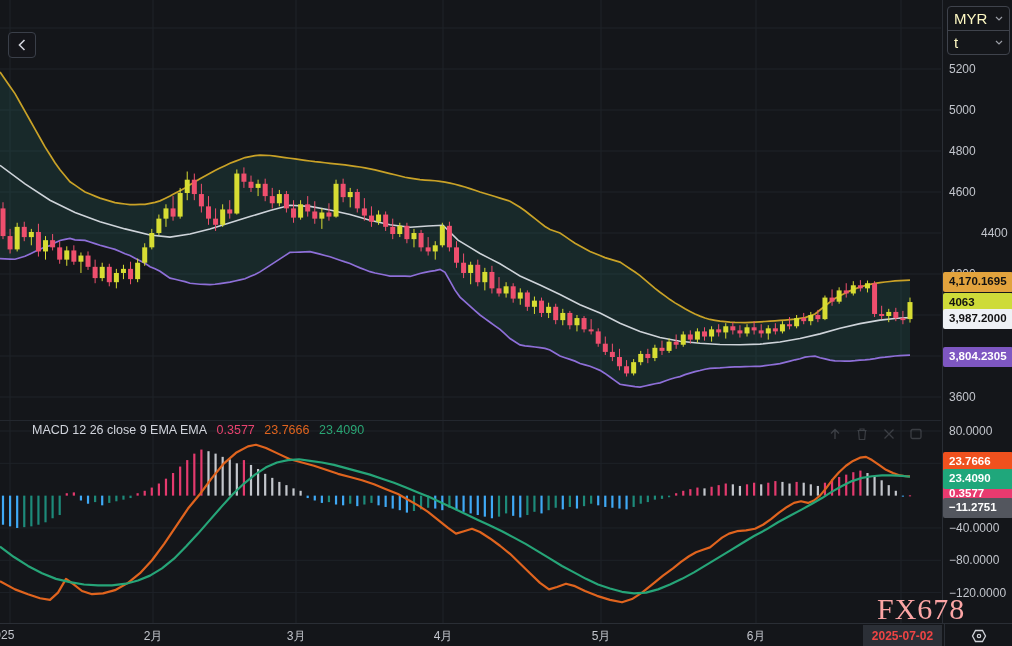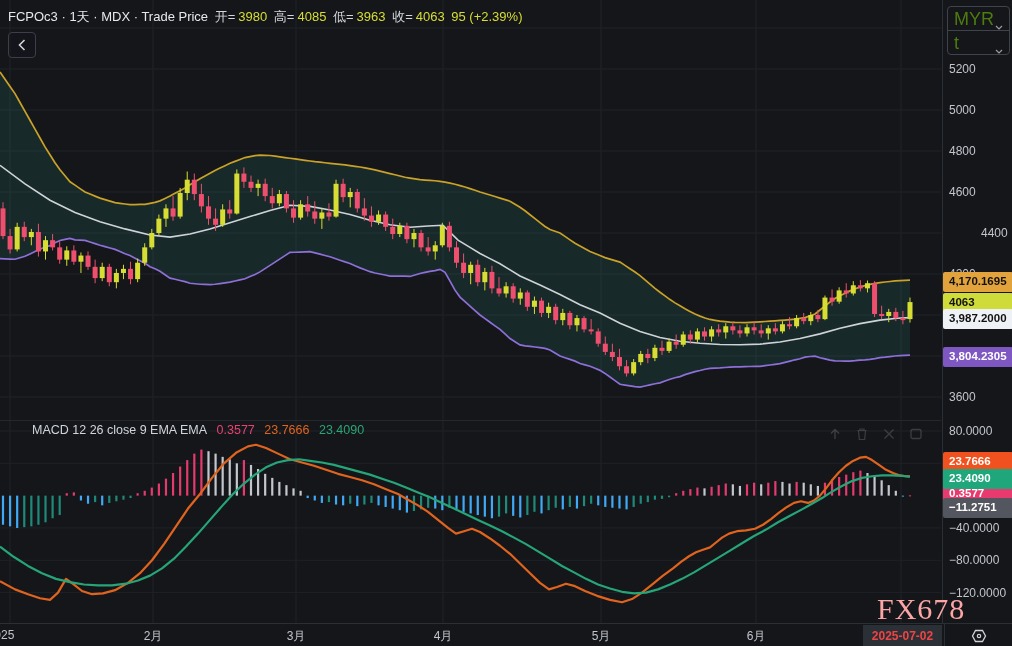--- a/index.html
+++ b/index.html
@@ -27,22 +27,22 @@
   .tick{position:absolute;left:6px;font-size:12px;color:#c2c5cc;z-index:1;}
   .tag{position:absolute;left:0;width:70px;box-sizing:border-box;padding:4px 0 4px 6px;
        font-size:11.5px;font-weight:700;line-height:1;border-radius:2px;z-index:3;}
   #time-axis{position:absolute;left:0;top:623px;width:1012px;height:23px;border-top:1px solid #2a2e35;z-index:4;background:#14161a;}
   .month{position:absolute;top:4px;transform:translateX(-50%);font-size:12px;color:#c2c5cc;}
   #date-tag{position:absolute;left:863px;top:1px;width:79px;height:21px;background:#2b2f36;color:#ef4444;
             font-size:12px;font-weight:700;display:flex;align-items:center;justify-content:center;}
   #axis-corner{position:absolute;left:944px;top:0;width:68px;height:23px;border-left:1px solid #2a2e35;
                display:flex;align-items:center;justify-content:center;cursor:pointer;}
   #currency-box{position:absolute;left:947px;top:6px;width:61px;border:1px solid #3f434c;border-radius:4px;z-index:7;}
-  .cur-row{height:23px;display:flex;align-items:flex-end;justify-content:space-between;
-           padding:0 6px;font-size:18px;color:#4d7c0f;cursor:pointer;}
+  .cur-row{height:23px;display:flex;align-items:center;justify-content:space-between;
+           padding:0 6px;font-size:15px;color:#fef9c3;cursor:pointer;}
   .cur-row + .cur-row{border-top:1px solid #3f434c;}
   #watermark{top:592px;left:877px;font-size:30px;letter-spacing:1px;color:#fca5a5;z-index:5;font-family:Liberation Serif, serif;}
   #pane-tools{top:427px;left:828px;z-index:6;opacity:.32;display:flex;gap:13px;}
   #pane-tools svg{cursor:pointer;}
 </style>
 </head>
 <body>
 
 <div id="app">
 
@@ -458,28 +458,20 @@
       <rect x="873.4657" y="476.248" width="2.2" height="19.391999999999996" fill="#c3c6cc"></rect>
       <rect x="880.5515999999999" y="480.288" width="2.2" height="15.351999999999975" fill="#c3c6cc"></rect>
       <rect x="887.6374999999999" y="485.136" width="2.2" height="10.503999999999962" fill="#c3c6cc"></rect>
       <rect x="894.7234" y="490.79200000000003" width="2.2" height="4.847999999999956" fill="#c3c6cc"></rect>
       <rect x="901.8092999999999" y="495.64" width="2.2" height="1" fill="#3fa9f5"></rect>
       <rect x="908.8951999999999" y="495.34911999999997" width="2.2" height="1" fill="#e43a6e"></rect>
       <polyline points="0,581.288 15,589.368 28,594.216 40,598.256 50,599.8720000000001 58,592.6 66,578.864 74,584.52 82,590.984 92,594.216 103,593.408 115,590.176 128,582.904 140,573.208 152,560.28 164,544.12 176,526.344 188,508.568 200,494.024 212,477.86400000000003 224,463.32 236,452.81600000000003 248,446.352 256,444.736 266,447.968 278,453.624 290,459.28 302,462.512 314,465.744 326,469.784 338,473.824 350,477.056 362,480.288 374,484.328 386,489.176 398,494.024 408,499.68 418,505.336 428,511.8 438,519.88 448,527.96 456,533.616 464,531.192 472,528.768 480,532 490,538.464 500,545.736 510,553.816 520,563.512 530,573.208 540,582.904 549,589.368 557,586.944 566,583.712 575,586.136 585,590.984 597,595.832 610,599.8720000000001 622,602.296 632,599.0640000000001 642,592.6 652,584.52 663,575.6320000000001 673,568.36 681,561.896 689,556.24 696,552.2 703,549.7760000000001 710,547.352 716,542.504 722,537.656 729,533.616 737,531.192 746,530.384 755,528.768 763,524.7280000000001 771,519.072 779,512.608 787,506.952 794,502.91200000000003 801,501.296 808,502.91200000000003 814,500.488 820,495.64 826,488.368 832,480.288 839,472.208 846,465.744 853,460.896 860,457.664 866,456.856 872,460.088 879,464.936 886,469.784 893,473.016 900,475.44 906,476.248 910,476.43384000000003" fill="none" stroke="#e0641e" stroke-width="2.2" stroke-linejoin="round"></polyline>
       <polyline points="0,546.544 14,557.048 28,565.936 42,573.208 56,578.864 70,582.096 84,584.52 98,585.328 112,585.328 126,583.712 138,580.48 150,575.6320000000001 162,568.36 174,558.664 186,546.544 198,533.616 210,519.88 222,506.144 233,494.024 244,483.52 255,474.632 266,467.36 277,462.512 288,460.088 299,459.28 310,460.896 322,462.512 334,464.936 346,468.168 358,471.4 370,474.632 382,478.672 394,482.712 406,487.56 418,492.408 430,497.256 442,502.91200000000003 454,508.568 466,514.224 478,519.88 490,525.5360000000001 502,531.192 514,537.656 526,544.12 538,551.392 550,558.664 562,565.936 574,572.4 586,578.864 598,584.52 610,588.56 622,591.792 634,593.408 646,592.6 658,589.368 670,584.52 682,578.864 694,572.4 706,565.128 718,557.856 730,550.5840000000001 742,543.312 754,536.04 766,529.576 778,522.304 790,515.84 802,509.376 812,503.72 822,498.064 832,491.6 842,485.944 852,481.096 862,477.86400000000003 872,476.248 882,475.44 892,475.44 902,475.844 910,476.72472" fill="none" stroke="#26a578" stroke-width="2.2" stroke-linejoin="round"></polyline>
     </svg>
 
-  <div class="ovl" id="title-row">
-    <span>FCPOc3 · 1天 · MDX · Trade Price</span>
-    <span class="lbl">开=</span><span class="val">3980</span>
-    <span class="lbl">高=</span><span class="val">4085</span>
-    <span class="lbl">低=</span><span class="val">3963</span>
-    <span class="lbl">收=</span><span class="val">4063</span>
-    <span class="val">95 (+2.39%)</span>
-  </div>
 
   <div class="ovl" id="back-btn">
     <svg width="8" height="12" viewBox="0 0 8 12">
       <path d="M6.5 1 L1.5 6 L6.5 11" stroke="#d1d4dc" stroke-width="1.6" fill="none"></path>
     </svg>
   </div>
 
 
   <div class="ovl" id="macd-row">
     <span>MACD 12 26 close 9 EMA EMA</span>
@@ -544,21 +536,21 @@
         <path d="M1 1 L4 4 L7 1" stroke="#9a9da5" stroke-width="1.2" fill="none"></path>
         </svg>
     </div>
   </div>
 
   <div id="time-axis">
       <span class="month" style="left: 901px;">7月</span>
       <span class="month" style="left: 756px;">6月</span>
       <span class="month" style="left: 601px;">5月</span>
       <span class="month" style="left: 443px;">4月</span>
-      <span class="month" style="left: 296px;">3月</span>
+      <span class="month" style="left: 296px; font-family: Liberation Mono, monospace;">3月</span>
       <span class="month" style="left: 153px;">2月</span>
       <span class="month" style="left: 1px;">2025</span>
     <div id="date-tag">2025-07-02</div>
     <div id="axis-corner">
       <svg width="16" height="14" viewBox="0 0 16 14">
         <polygon points="4.5,1.5 11.5,1.5 14.5,7 11.5,12.5 4.5,12.5 1.5,7" fill="none" stroke="#cfd2d8" stroke-width="1.3"></polygon>
         <circle cx="8" cy="7" r="1.7" fill="none" stroke="#cfd2d8" stroke-width="1.2"></circle>
       </svg>
     </div>
   </div>

